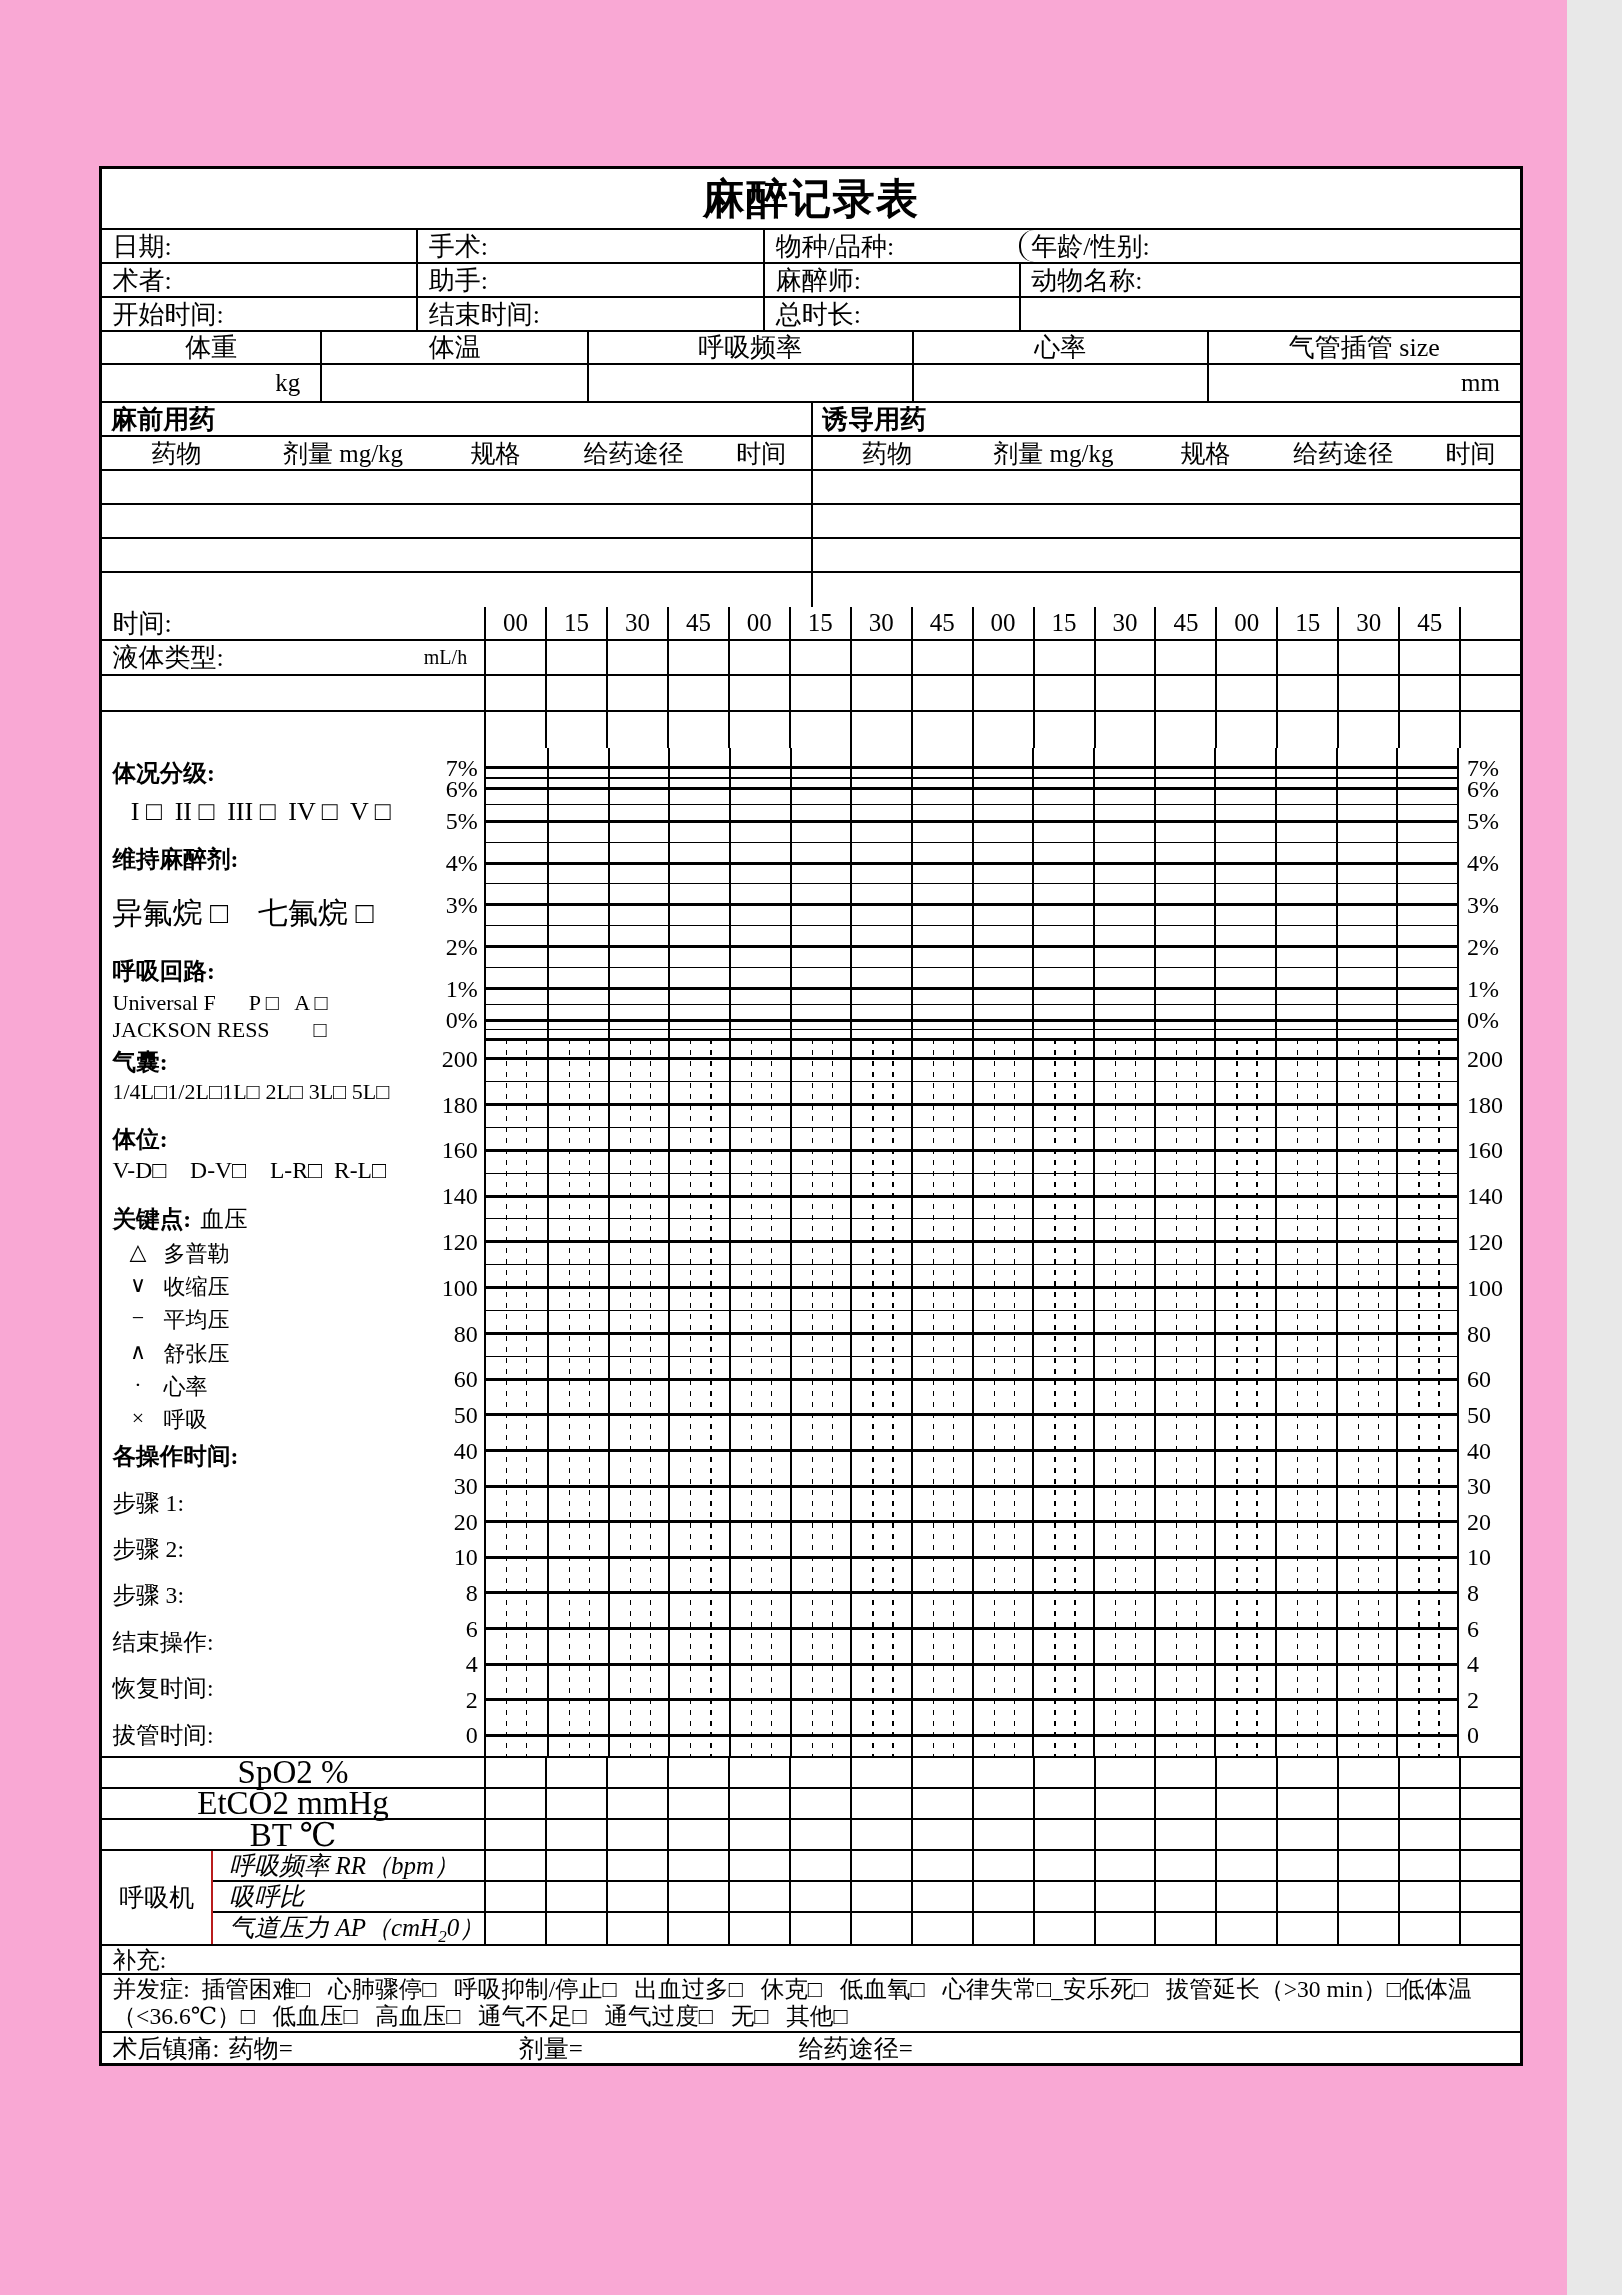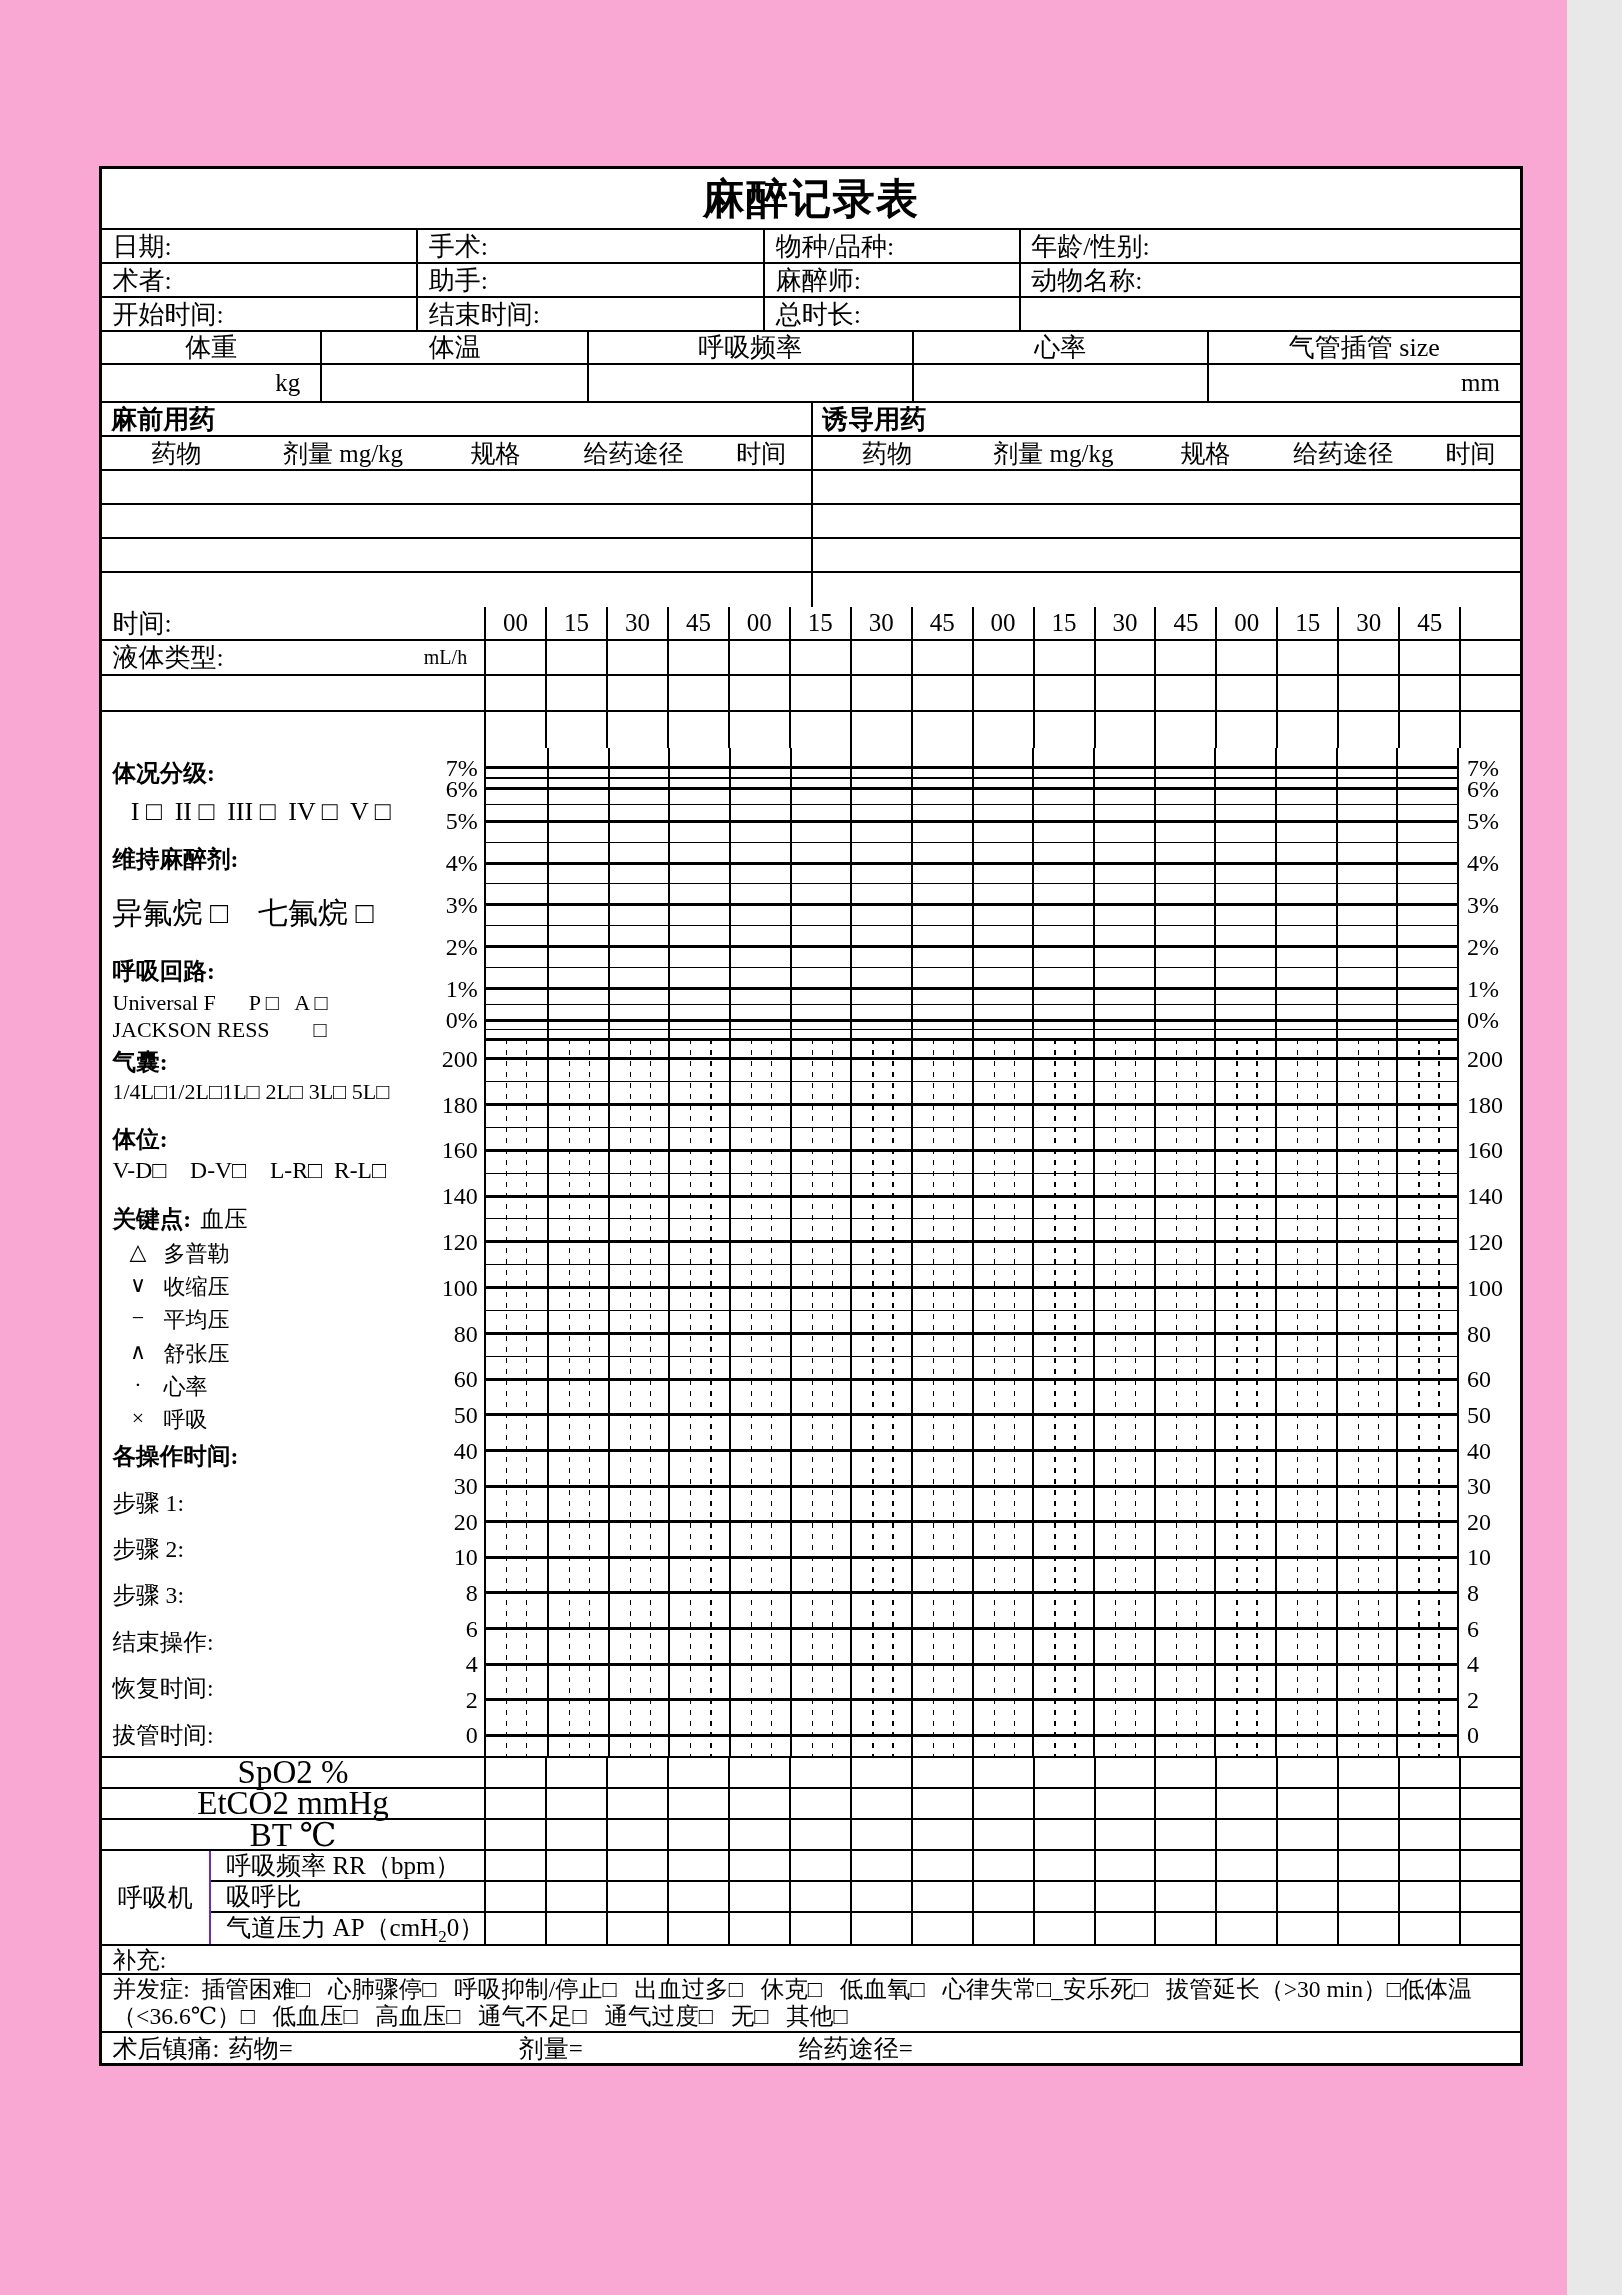--- a/index.html
+++ b/index.html
@@ -49,21 +49,21 @@
   .hline.thick{height:3.3px;}
   .rstrip{width:4.3%;position:relative;}
   .scale-lab{position:absolute;right:6.5px;transform:translateY(-50%);font-size:24px;white-space:nowrap;}
   .scale-lab-r{position:absolute;left:7.9px;transform:translateY(-50%);font-size:24px;white-space:nowrap;}
   
   .monitor{height:188px;display:flex;border-bottom:2.6px solid #000;box-sizing:border-box;flex-shrink:0;}
   .mon-left{width:26.95%;display:flex;flex-direction:column;box-sizing:border-box;}
   .mon-lab{height:31px;box-sizing:border-box;border-bottom:2.6px solid #000;display:flex;align-items:center;justify-content:center;font-size:33px;flex-shrink:0;}
   .vent{flex:1;display:flex;}
   .vent-name{width:36%;display:flex;align-items:center;justify-content:center;font-size:25px;box-sizing:border-box;}
-  .vent-rows{flex:1;display:flex;flex-direction:column;border-left:2px solid #6d28d9;box-sizing:border-box;}
+  .vent-rows{flex:1;display:flex;flex-direction:column;border-left:2px solid #b91c1c;box-sizing:border-box;font-style:italic;}
   .vent-row{height:31px;box-sizing:border-box;border-bottom:2.6px solid #000;display:flex;align-items:center;padding-left:15.7px;font-size:25px;flex-shrink:0;white-space:nowrap;}
   .vent-row:last-child{border-bottom:none;}
   .mon-cells{flex:1;display:flex;flex-direction:column;border-left:2px solid #000;box-sizing:border-box;}
   .mon-row{height:31px;display:flex;box-sizing:border-box;border-bottom:2.6px solid #000;flex-shrink:0;}
   .mon-row:last-child{border-bottom:none;}
   .mon-cell{flex:1;box-sizing:border-box;border-left:2px solid #000;}
   .mon-cell.first{border-left:none;}
   .supp-row{height:29px;font-size:23.6px;padding-left:10.5px;}
   .comp-row{height:58px;flex-direction:column;align-items:flex-start;justify-content:center;padding-left:10.5px;box-sizing:border-box;}
   .comp-row div{font-size:23.6px;line-height:27.5px;white-space:pre-wrap;}
@@ -80,21 +80,21 @@
   <div class="form">
 
     <div class="row title-row">
       <span>麻醉记录表</span>
     </div>
 
     <div class="row info-row" id="info0">
         <div class="cell first" style="width: 22.17%;">日期:</div>
         <div class="cell" style="width: 24.47%;">手术:</div>
         <div class="cell" style="width: 18.02%;">物种/品种:</div>
-        <div class="cell" style="width: 35.34%;">年龄/性别:</div>
+        <div class="cell" style="width: 35.34%; border-radius: 15px;">年龄/性别:</div>
       </div>
     <div class="row info-row" id="info1">
         <div class="cell first" style="width: 22.17%;">术者:</div>
         <div class="cell" style="width: 24.47%;">助手:</div>
         <div class="cell" style="width: 18.02%;">麻醉师:</div>
         <div class="cell" style="width: 35.34%;">动物名称:</div>
       </div>
     <div class="row info-row" id="info2">
         <div class="cell first" style="width: 22.17%;">开始时间:</div>
         <div class="cell" style="width: 24.47%;">结束时间:</div>

